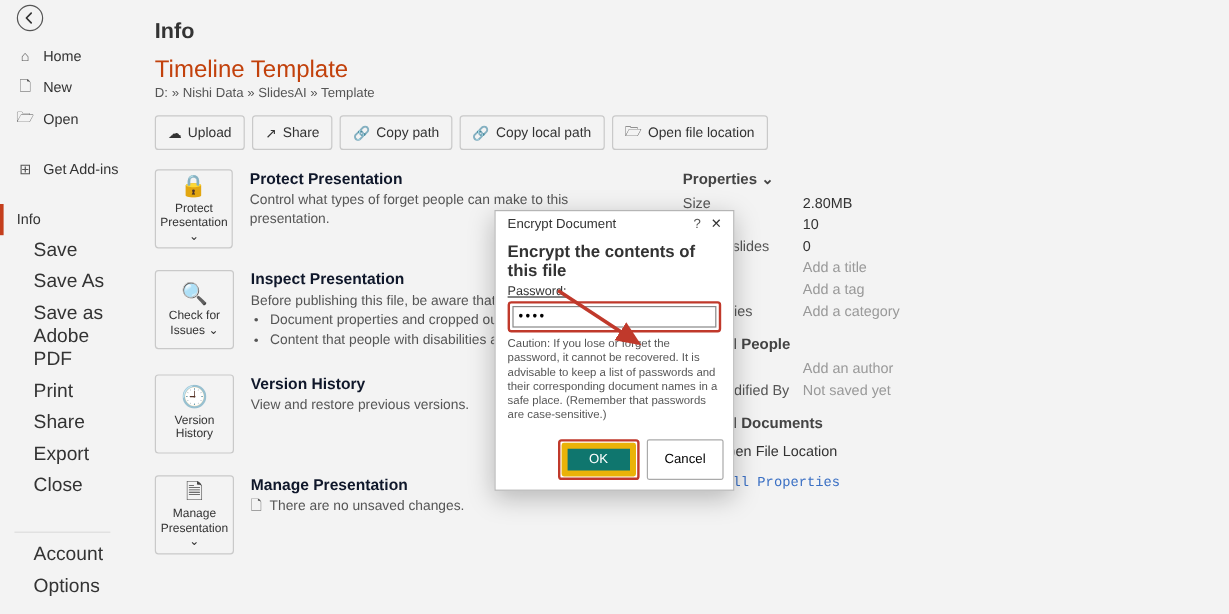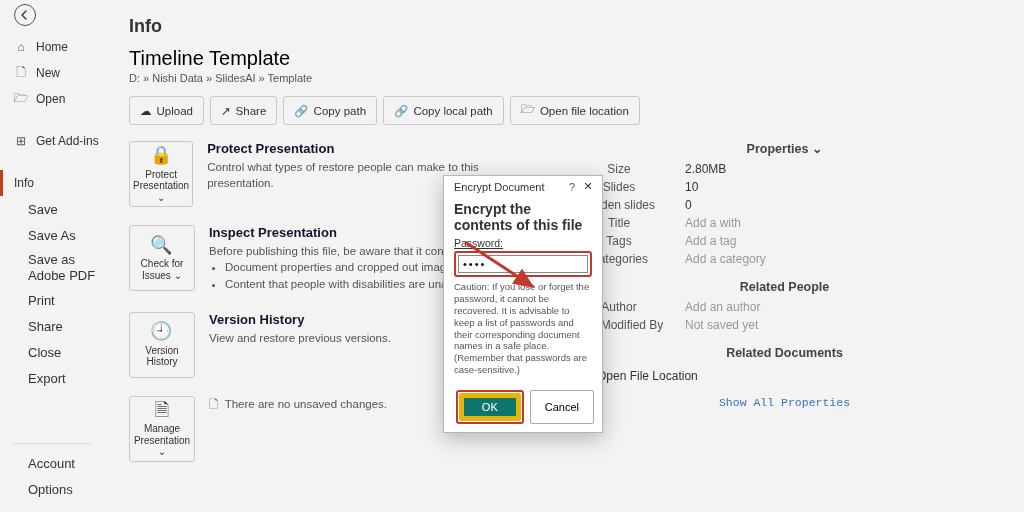--- a/index.html
+++ b/index.html
@@ -5,50 +5,50 @@
   * { box-sizing: border-box; margin: 0; padding: 0; font-family: "Segoe UI", Arial, sans-serif; }
   body { background: #f3f3f3; color: #333; font-size: 12px; width:1024px; height:512px; overflow:hidden; position:relative;}
   .app { display:flex; width:100%; height:100%; }
   .sidebar { width:105px; background:#f3f3f3; border-right:1px solid #f3f3f3; padding-top:4px; display:flex; flex-direction:column;}
   .sb-top { padding-left:14px; }
   .sb-back { width:22px; height:22px; border:1px solid #555; border-radius:50%; display:flex; align-items:center; justify-content:center; font-size:13px; color:#333; margin-bottom:8px;}
   .sb-item { display:flex; align-items:center; gap:8px; height:26px; padding-left:14px; font-size:12px; color:#333; cursor:pointer;}
   .sb-item .ic { width:14px; display:flex; justify-content:center; color:#555;}
   .sb-sep { height:16px; }
   .sb-item.active { border-left:3px solid #c43e1c; padding-left:11px; color:#333;}
-  .sb-sub { padding-left:28px; height:26px; display:flex; align-items:center; font-size:13px; color:#333;}
+  .sb-sub { padding-left:28px; height:26px; display:flex; align-items:center; font-size:16px; color:#333;}
   .sb-bottom { margin-top:auto; margin-bottom:10px;}
   .hr { border-top:1px solid #ddd; margin:6px 12px;}
   .main { flex:1; padding:16px 24px; overflow:hidden; position:relative; background:#f3f3f3;}
   .page-title { font-size:18px; font-weight:600; color:#333; margin-bottom:10px;}
-  .doc-title { font-size:20px; color:#000000; font-weight:400; margin-bottom:2px;}
+  .doc-title { font-size:20px; color:#c2410c; font-weight:400; margin-bottom:2px;}
   .breadcrumb { font-size:11px; color:#555; margin-bottom:12px;}
   .toolbar { display:flex; gap:6px; margin-bottom:16px;}
   .tb-btn { border:1px solid #c9c9c9; background:#fff0; border-radius:3px; padding:4px 10px; font-size:11.5px; display:flex; align-items:center; gap:5px; cursor:pointer; background:#f3f3f3;}
   .body-cols { display:flex; gap:30px;}
   .left-col { width:410px;}
   .section { display:flex; gap:14px; margin-bottom:18px;}
   .tile { width:66px; height:66px; border:1px solid #c9c9c9; border-radius:3px; display:flex; flex-direction:column; align-items:center; justify-content:center; font-size:10px; text-align:center; line-height:1.15; gap:3px; background:#f3f3f3;}
   .tile .ticon { font-size:18px; color:#444;}
   .sec-text h3 { font-size:13px; font-weight:600; color:#0f172a; margin-bottom:3px;}
   .sec-text p { font-size:11.5px; color:#555; line-height:1.4;}
   .sec-text ul { margin-left:16px; font-size:11.5px; color:#555; line-height:1.5;}
-  .right-col { flex:1; font-size:12px;text-align:center;}
+  .right-col { flex:1; font-size:12px;}
   .right-col h4 { font-size:12.5px; font-weight:600; color:#444; margin-bottom:6px;}
   .prop-row { display:flex; margin-bottom:4px;}
   .prop-k { width:100px; color:#555;}
-  .prop-v { color:#333;margin-left:16px;}
+  .prop-v { color:#333;}
   .prop-v.ph { color:#999;}
   .link { color:#3b70c4; font-size:11.5px; cursor:pointer;font-family:Liberation Mono, monospace; }
   .rd-row{display:flex;align-items:center;gap:8px;margin:8px 0 12px 0;}
   .folder-ic{width:20px;height:16px;border:1px solid #888;border-radius:2px;position:relative;}
   .folder-ic:before{content:"";position:absolute;top:-4px;left:1px;width:8px;height:4px;border:1px solid #888;border-bottom:none;border-radius:1px 1px 0 0;}
 
   
-  .dialog { position:absolute; left:412px; top:175px; width:160px; background:#fff; border:1px solid #b5b5b5; box-shadow:0 6px 20px rgba(0,0,0,.25); font-size:11px;margin-left:31px;}
+  .dialog { position:absolute; left:412px; top:175px; width:200px; background:#fff; border:1px solid #b5b5b5; box-shadow:0 6px 20px rgba(0,0,0,.25); font-size:11px;}
   .dlg-title { display:flex; align-items:center; padding:4px 6px 4px 10px; font-size:11px;}
   .dlg-title .t { flex:1;}
   .dlg-title .q { width:16px; text-align:center; color:#555;}
   .dlg-title .x { width:16px; text-align:center; cursor:pointer;}
   .dlg-body { padding:4px 10px 8px 10px;}
   .dlg-body b { font-weight:600; font-size:14px;}
   .dlg-body label { display:block; margin-top:4px; font-size:10.5px; text-decoration:underline;}
   .pw-wrap { border:2.5px solid #c0392b; border-radius:3px; padding:2px; margin-top:2px;}
   .pw { width:100%; border:1px solid #888; padding:2px 4px; font-size:11px; letter-spacing:2px;}
   .caution { font-size:9.5px; color:#555; line-height:1.25; margin-top:4px;}
@@ -102,24 +102,24 @@
     <div class="sb-sub" style="height:auto;padding-top:4px;padding-bottom:4px;line-height:1.2;justify-content:flex-end;">
         <span>Save as Adobe PDF</span>
       </div>
     <div class="sb-sub">
         <span>Print</span>
       </div>
     <div class="sb-sub">
         <span>Share</span>
       </div>
     <div class="sb-sub">
+        <span>Export</span>
+      </div>
+    <div class="sb-sub">
         <span>Close</span>
-      </div>
-    <div class="sb-sub">
-        <span>Export</span>
       </div>
     <div class="sb-bottom">
       <div class="hr"></div>
       <div class="sb-sub">
           <span>Account</span>
         </div>
       <div class="sb-sub">
           <span>Options</span>
         </div>
     </div>
@@ -155,21 +155,21 @@
 
     <div class="body-cols">
       <div class="left-col">
         <div class="section">
           <div class="tile">
             <span class="ticon">🔒</span>
             <span>Protect Presentation ⌄</span>
           </div>
           <div class="sec-text">
             <h3>Protect Presentation</h3>
-            <p>Control what types of restore people can make to this presentation.</p>
+            <p>Control what types of forget people can make to this presentation.</p>
           </div>
         </div>
 
         <div class="section">
           <div class="tile">
             <span class="ticon">🔍</span>
             <span>Check for Issues ⌄</span>
           </div>
           <div class="sec-text">
             <h3>Inspect Presentation</h3>
@@ -191,20 +191,21 @@
             <p>View and restore previous versions.</p>
           </div>
         </div>
 
         <div class="section">
           <div class="tile">
             <span class="ticon">🗎</span>
             <span>Manage Presentation ⌄</span>
           </div>
           <div class="sec-text">
+            <h3>Manage Presentation</h3>
             <p><span>🗋</span>&nbsp;&nbsp;<span>There are no unsaved changes.</span></p>
           </div>
         </div>
       </div>
 
       <div class="right-col">
         <h4>Properties ⌄</h4>
         <div class="prop-row">
             <div class="prop-k">Size</div>
             <div class="prop-v">2.80MB</div>
@@ -212,21 +213,21 @@
         <div class="prop-row">
             <div class="prop-k">Slides</div>
             <div class="prop-v">10</div>
           </div>
         <div class="prop-row">
             <div class="prop-k">Hidden slides</div>
             <div class="prop-v">0</div>
           </div>
         <div class="prop-row">
             <div class="prop-k">Title</div>
-            <div class="prop-v ph">Add a with</div>
+            <div class="prop-v ph">Add a title</div>
           </div>
         <div class="prop-row">
             <div class="prop-k">Tags</div>
             <div class="prop-v ph">Add a tag</div>
           </div>
         <div class="prop-row" style="margin-bottom:14px;">
             <div class="prop-k">Categories</div>
             <div class="prop-v ph">Add a category</div>
           </div>
 

